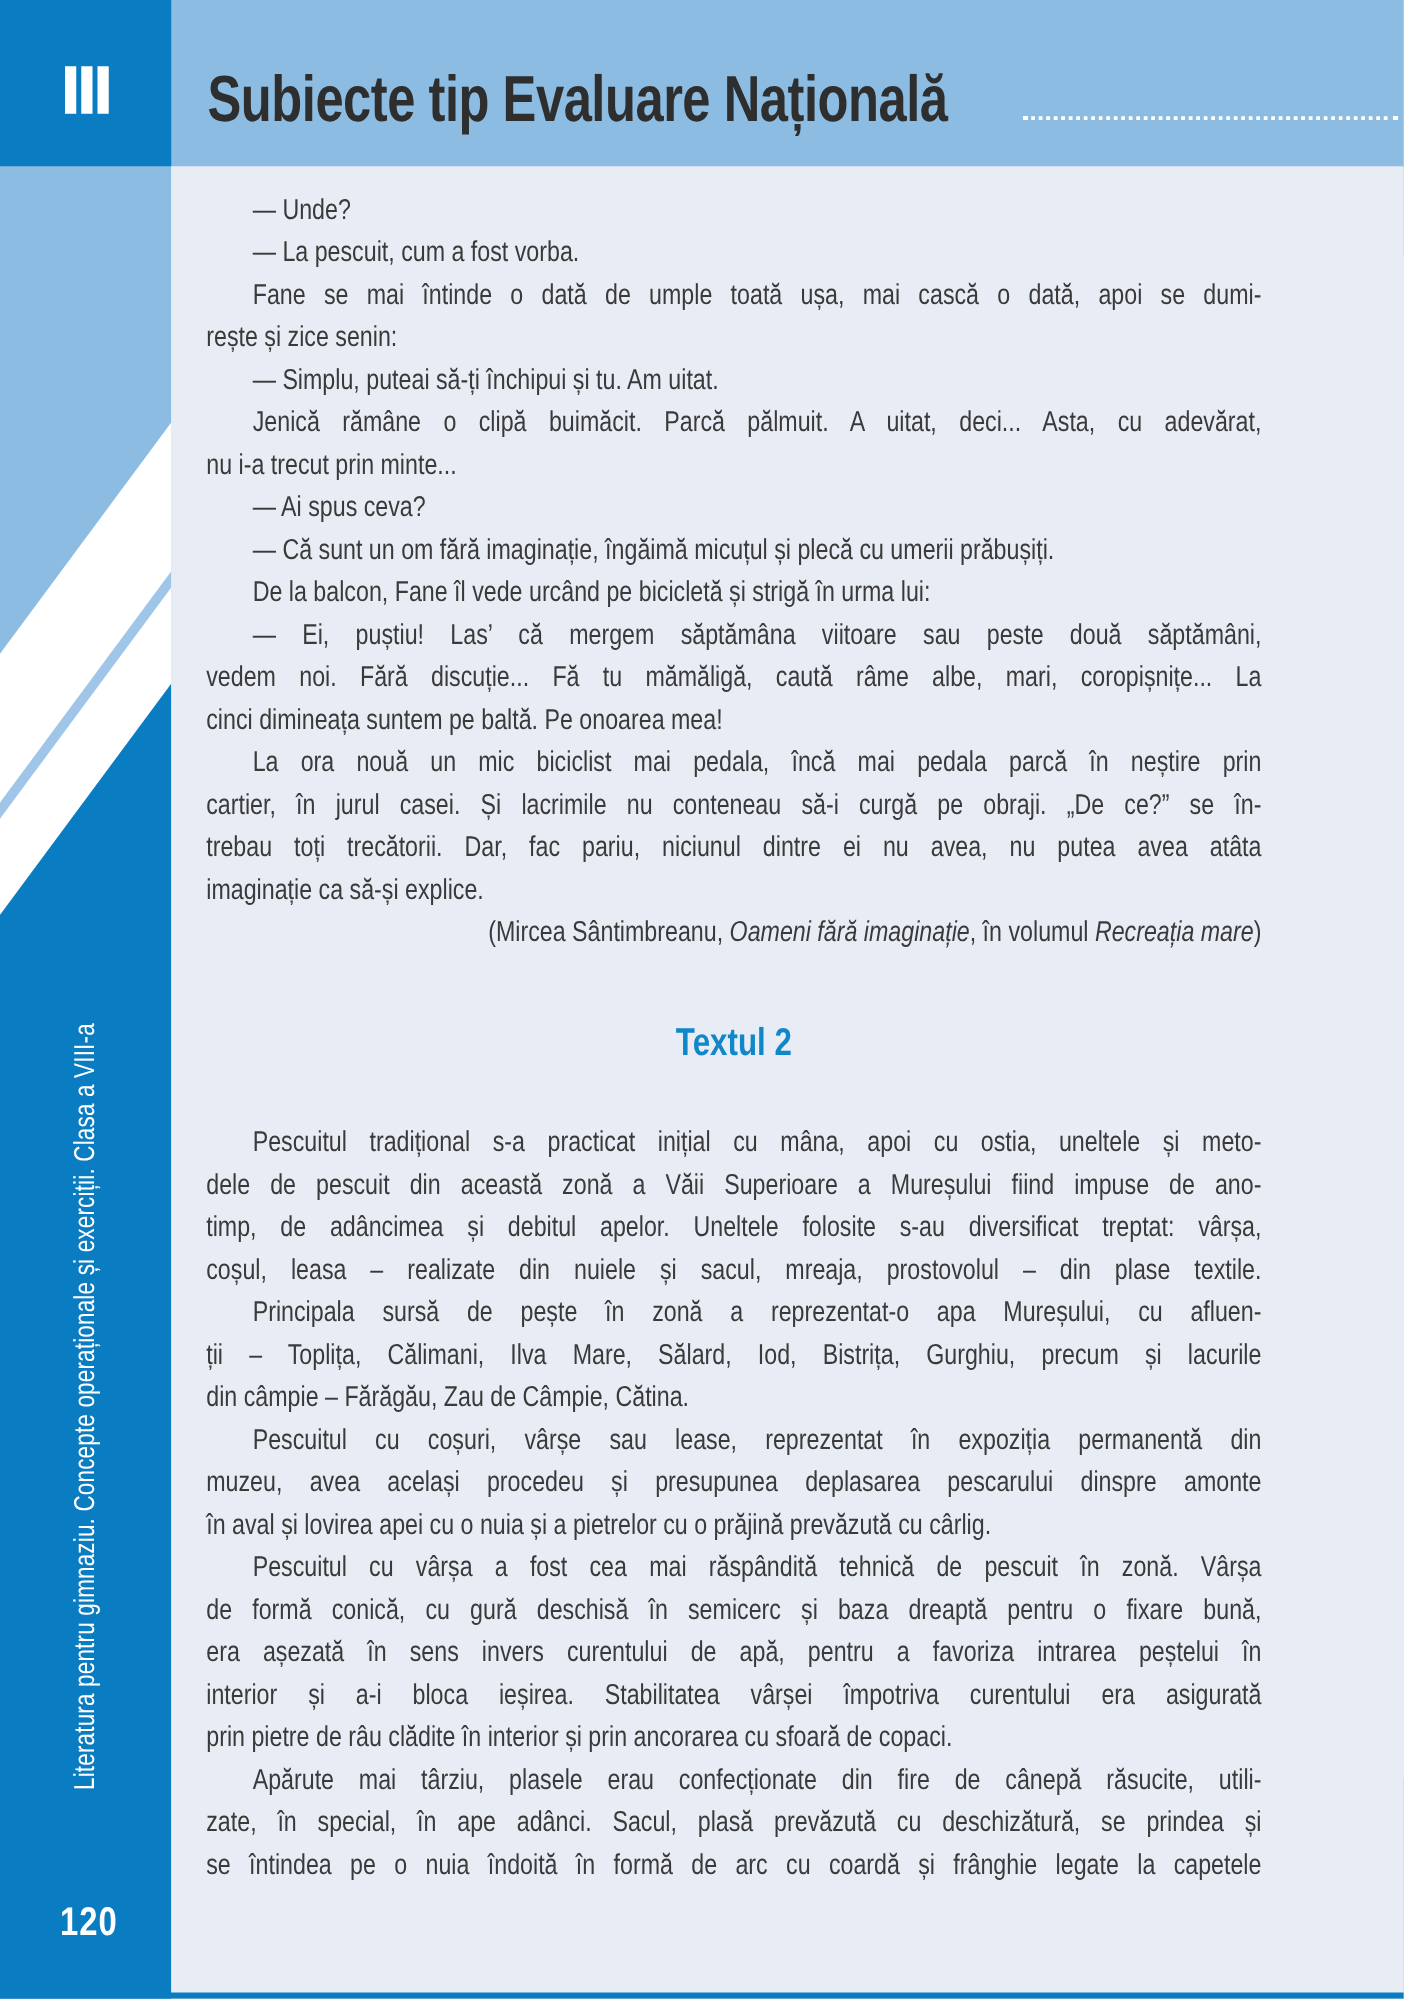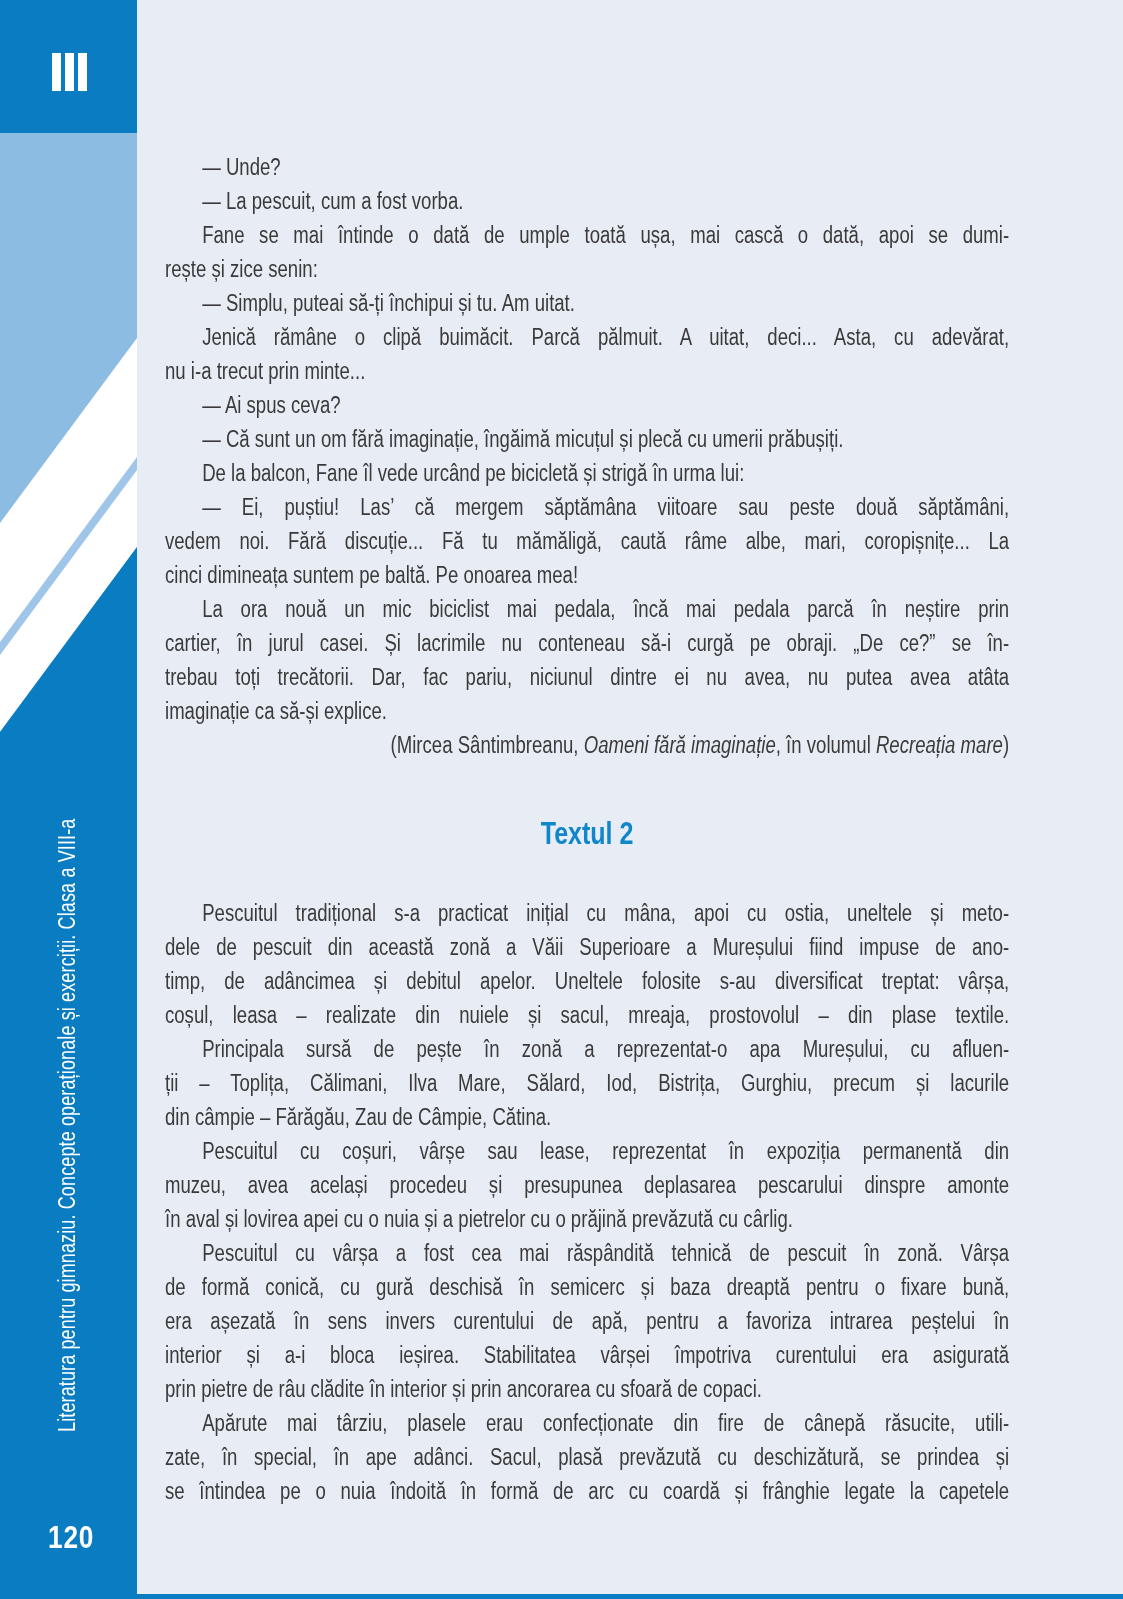--- a/index.html
+++ b/index.html
@@ -35,20 +35,24 @@
   .attr-line{font-size:23px; line-height:34px; color:#3a3a3a; text-align:right;}
   .attr-line .it{font-style:italic;}
   #section2-heading{margin-top:55px; margin-bottom:45px; text-align:center;
         font-size:31px; line-height:34px; font-weight:700; color:#1087c8;}
 </style>
 </head>
 <body>
 
 <div id="page">
 
+  <div id="header-band">
+    <div id="title">Subiecte tip Evaluare Națională</div>
+    <div id="title-dots"></div>
+  </div>
 
   <div id="sidebar">
     <svg width="137" height="1599" viewBox="0 0 137 1599">
       <rect x="0" y="0" width="137" height="1599" fill="#8dbce2"></rect>
       <polygon points="137,338 137,547 0,732 0,523" fill="#ffffff"></polygon>
       <polygon points="137,457 137,470 0,655 0,642" fill="#9fc5e8"></polygon>
       <polygon points="137,547 137,1599 0,1599 0,732" fill="#0a7dc2"></polygon>
     </svg>
     <div id="roman-box" aria-label="III">
       <div class="roman-bars">

